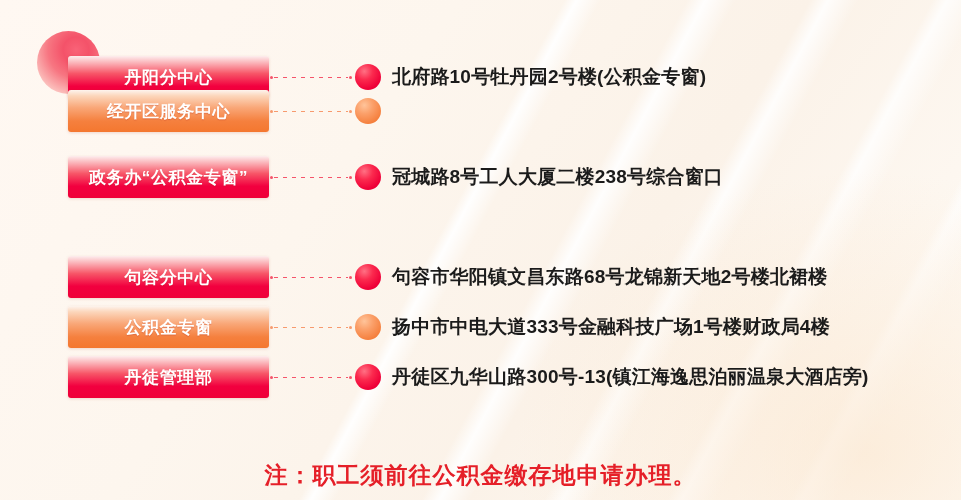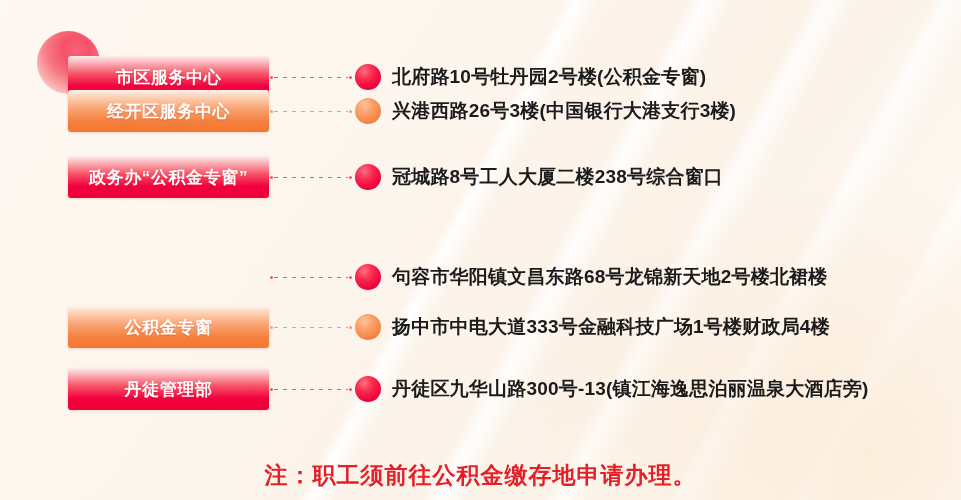--- a/index.html
+++ b/index.html
@@ -180,76 +180,78 @@
 </head>
 <body>
 
 <div id="poster">
 
   <div class="deco-circle"></div>
 
   <div class="rows" id="rows-container">
       <div class="row" style="top: 56px;">
         <div class="label-bar red">
-          <span class="label-text">市区服务中心</span>
+          <span class="label-text">丹阳分中心</span>
         </div>
         <div class="connector red">
           <span class="cap start"></span>
           <span class="dash"></span>
           <span class="cap end"></span>
         </div>
         <div class="bullet red"></div>
         <div class="address">北府路10号牡丹园2号楼(公积金专窗)</div>
       </div>
       <div class="row" style="top: 90px;">
         <div class="label-bar orange">
           <span class="label-text">经开区服务中心</span>
         </div>
         <div class="connector orange">
           <span class="cap start"></span>
           <span class="dash"></span>
           <span class="cap end"></span>
         </div>
         <div class="bullet orange"></div>
-        <div class="address">兴港西路26号3楼(中国银行大港支行3楼)</div>
       </div>
       <div class="row" style="top: 156px;">
         <div class="label-bar red">
           <span class="label-text">政务办“公积金专窗”</span>
         </div>
         <div class="connector red">
           <span class="cap start"></span>
           <span class="dash"></span>
           <span class="cap end"></span>
         </div>
         <div class="bullet red"></div>
         <div class="address">冠城路8号工人大厦二楼238号综合窗口</div>
       </div>
       <div class="row" style="top: 256px;">
+        <div class="label-bar red">
+          <span class="label-text">句容分中心</span>
+        </div>
         <div class="connector red">
           <span class="cap start"></span>
           <span class="dash"></span>
           <span class="cap end"></span>
         </div>
         <div class="bullet red"></div>
         <div class="address">句容市华阳镇文昌东路68号龙锦新天地2号楼北裙楼</div>
       </div>
       <div class="row" style="top: 306px;">
         <div class="label-bar orange">
           <span class="label-text">公积金专窗</span>
         </div>
         <div class="connector orange">
           <span class="cap start"></span>
           <span class="dash"></span>
           <span class="cap end"></span>
         </div>
         <div class="bullet orange"></div>
         <div class="address">扬中市中电大道333号金融科技广场1号楼财政局4楼</div>
       </div>
-      <div class="row" style="top: 368px;">
+      <div class="row" style="top: 356px;">
         <div class="label-bar red">
           <span class="label-text">丹徒管理部</span>
         </div>
         <div class="connector red">
           <span class="cap start"></span>
           <span class="dash"></span>
           <span class="cap end"></span>
         </div>
         <div class="bullet red"></div>
         <div class="address">丹徒区九华山路300号-13(镇江海逸思泊丽温泉大酒店旁)</div>

